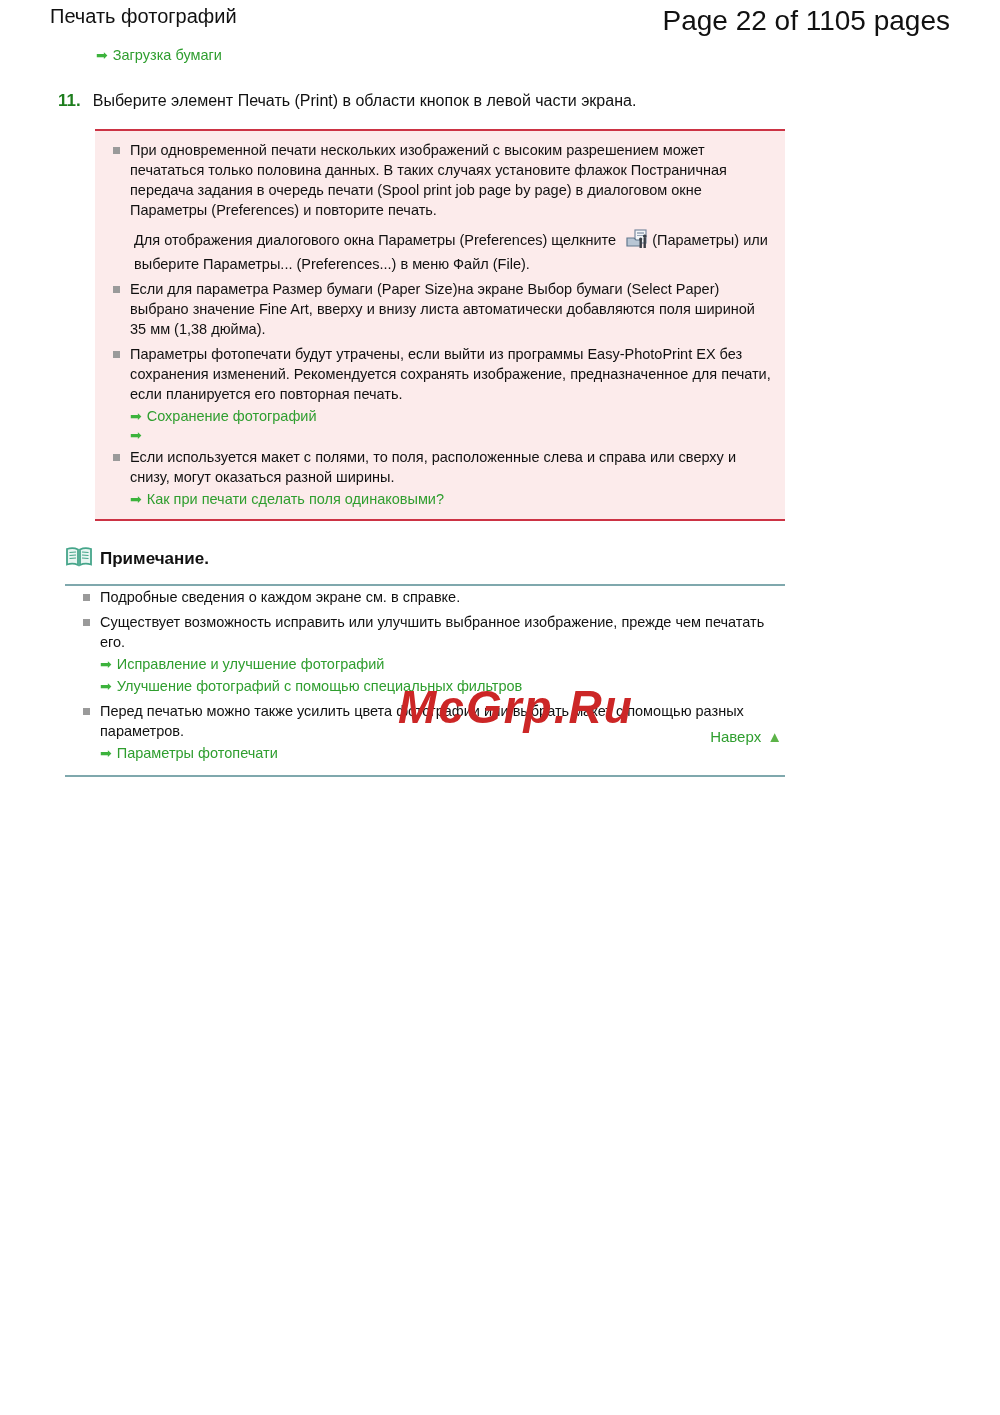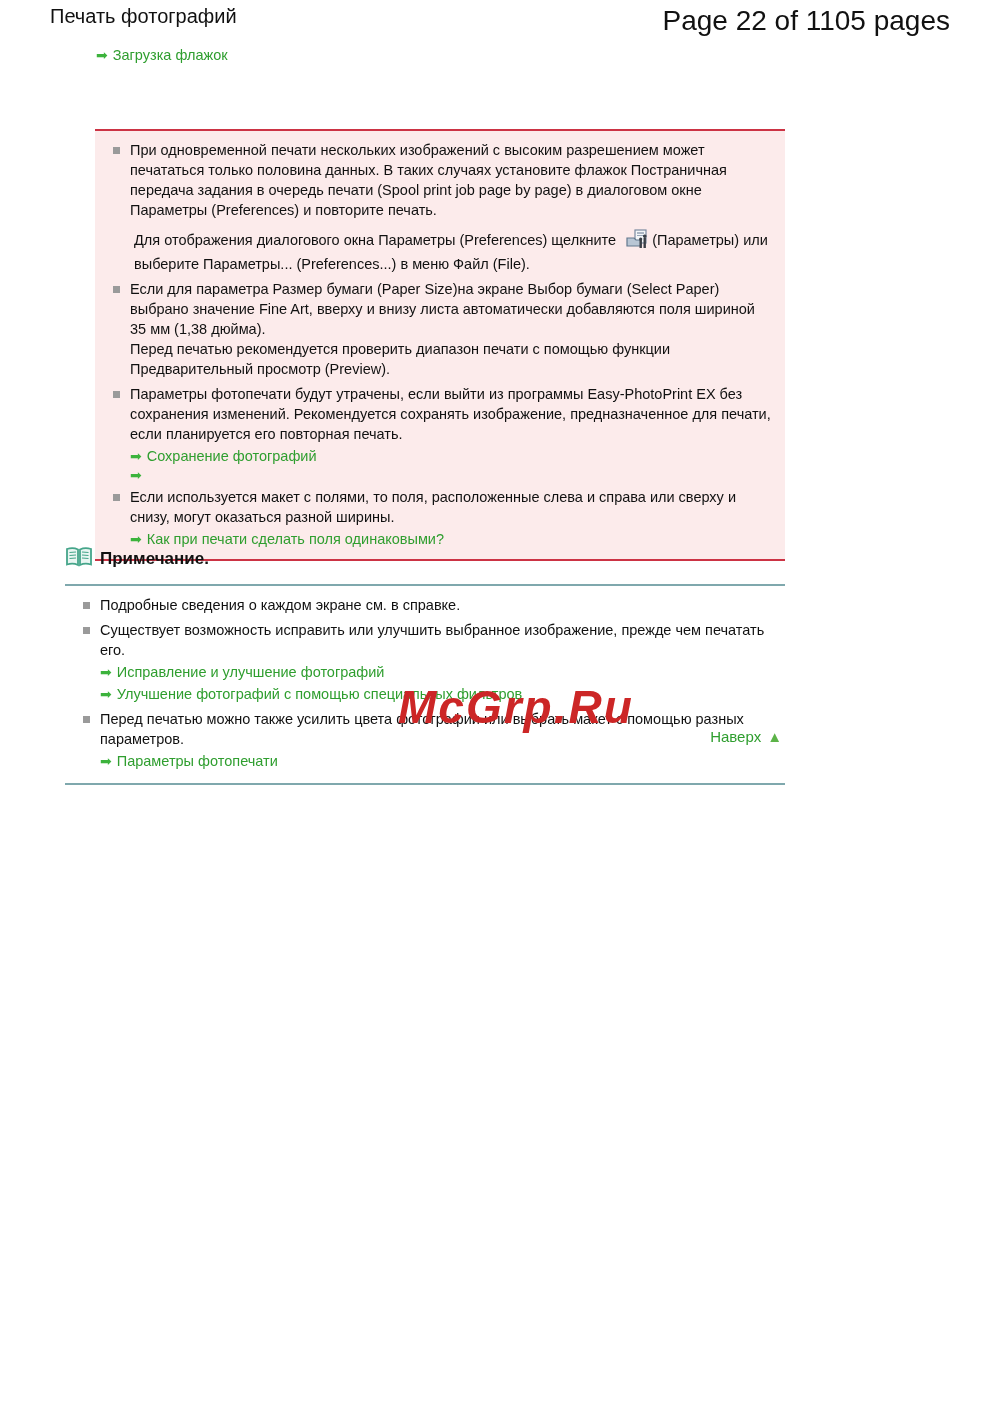--- a/index.html
+++ b/index.html
@@ -35,42 +35,46 @@
   .plain-para { margin:9px 0 0 25px; font-size:14.5px; line-height:20px; }
   .inline-ico { display:inline-block; vertical-align:-4px; margin:0 4px 0 10px; }
   .sub-links { margin-top:2px; }
   .sub-links .glink { display:flex; margin-top:2px; }
 
   
   .notebox { position:absolute; left:65px; top:546px; width:720px; }
   .note-head { display:flex; align-items:center; padding-bottom:12px; }
   .note-head .ttl { font-weight:bold; font-size:17px; color:#111; margin-left:7px; }
   .note-rule { border-top:2px solid #7fa8ad; }
-  .note-body { padding:9px 14px 12px 14px; border-bottom:2px solid #7fa8ad; }
+  .note-body { padding:1px 14px 12px 14px; border-bottom:2px solid #7fa8ad; }
 
   
   .watermark { position:absolute; left:398px; top:680px; font-size:46px; font-style:italic; font-weight:bold; color:#cc2626; letter-spacing:2px; pointer-events:none;text-align:right; }
 
   
   .backtop { position:absolute; right:218px; top:728px; font-size:15px; color:#2f9e2f; text-decoration:none; cursor:pointer; }
   .backtop .tri { color:#5cb348; font-size:15px; margin-left:6px; }
 </style>
 </head>
 <body>
 
 <div class="page">
 
   <div class="hdr-title">Печать фотографий</div>
   <div class="hdr-page">Page 22 of 1105 pages</div>
 
   <a class="glink top-link">
     <span class="arr">➡</span>
-    <span>Загрузка флажок</span>
+    <span>Загрузка бумаги</span>
   </a>
 
+  <div class="step">
+    <span class="step-num">11.</span>
+    <span class="step-text">Выберите элемент Печать (Print) в области кнопок в левой части экрана.</span>
+  </div>
 
   <div class="warnbox">
     <div class="warn-rule"></div>
     <div class="warn-body">
 
       <div class="b-row">
         <span class="sq"></span>
         <span class="b-text">При одновременной печати нескольких изображений с высоким разрешением может печататься только половина данных. В таких случаях установите флажок Постраничная передача задания в очередь печати (Spool print job page by page) в диалоговом окне Параметры (Preferences) и повторите печать.</span>
       </div>
 
@@ -86,21 +90,20 @@
             <circle cx="14.7" cy="10" r="1.6" fill="#3a3f46"></circle>
             <path d="M18.7,9 a1.8 1.8 0 1 1 0.1,0 Z" fill="#3a3f46"></path>
           </svg>
         </span><span>(Параметры) или выберите Параметры... (Preferences...) в меню Файл (File).</span>
       </div>
 
       <div class="b-row">
         <span class="sq"></span>
         <span class="b-text">
           <span>Если для параметра Размер бумаги (Paper Size)на экране Выбор бумаги (Select Paper) выбрано значение Fine Art, вверху и внизу листа автоматически добавляются поля шириной 35 мм (1,38 дюйма).</span><br>
-          <span>Перед печатью рекомендуется проверить диапазон печати с помощью функции Предварительный просмотр (Preview).</span>
         </span>
       </div>
 
       <div class="b-row">
         <span class="sq"></span>
         <span class="b-text">
           <span>Параметры фотопечати будут утрачены, если выйти из программы Easy-PhotoPrint EX без сохранения изменений. Рекомендуется сохранять изображение, предназначенное для печати, если планируется его повторная печать.</span>
           <span class="sub-links">
             <a class="glink">
               <span class="arr">➡</span>

